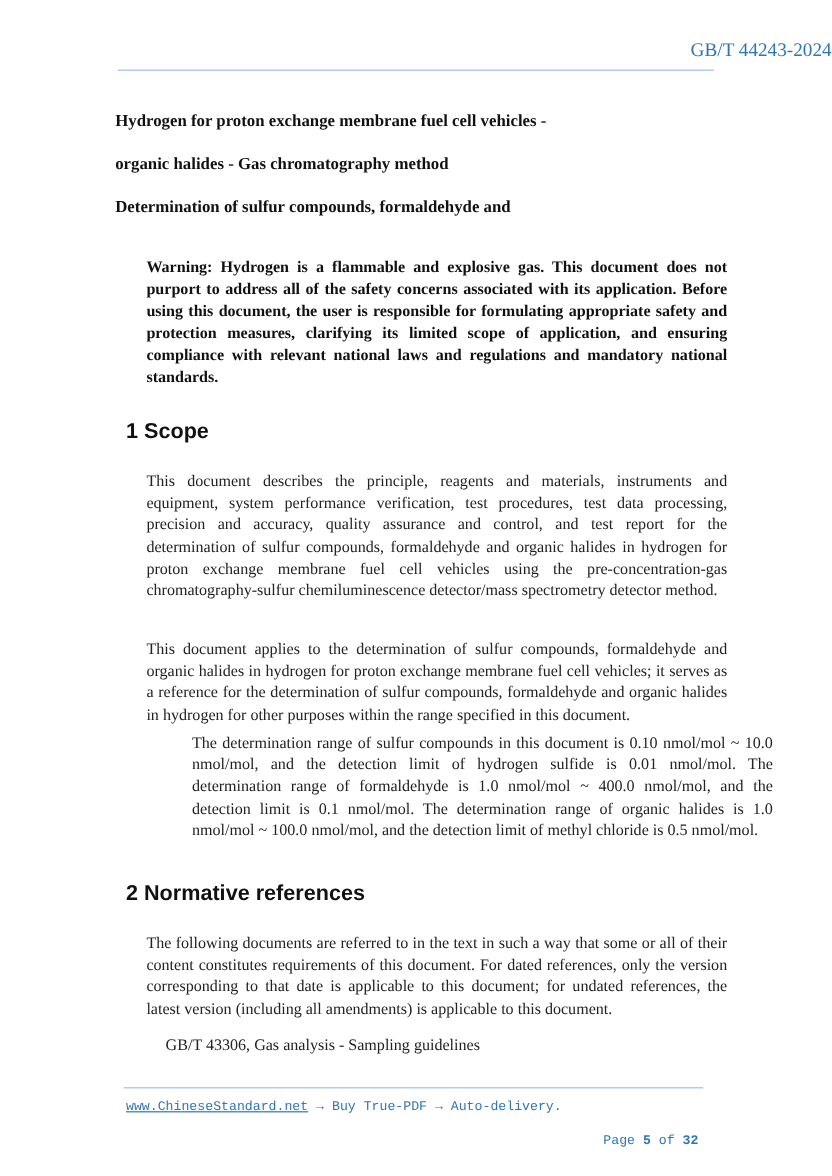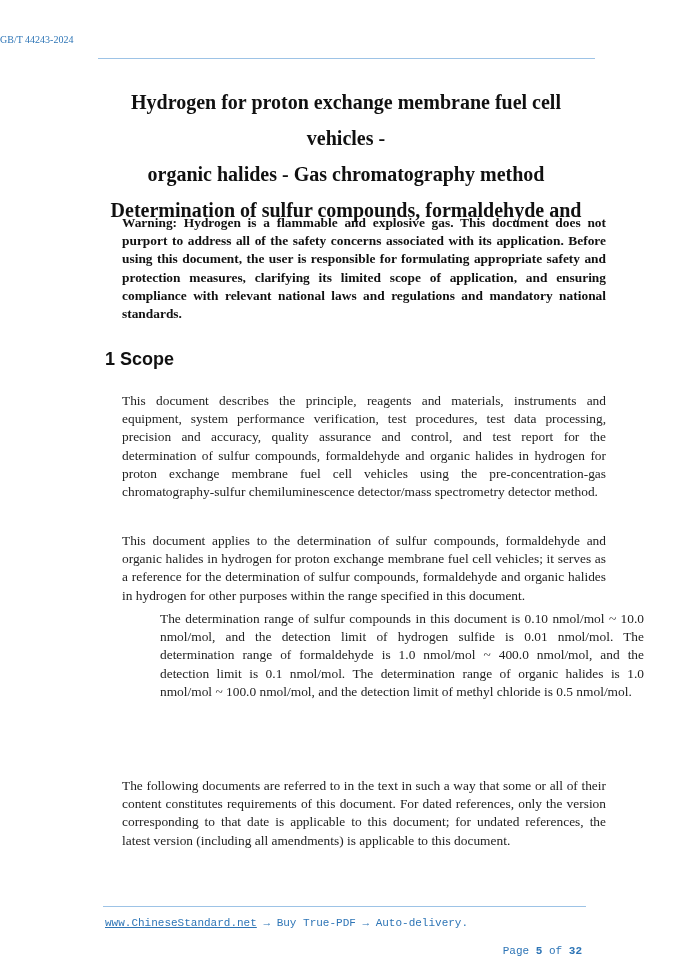--- a/index.html
+++ b/index.html
@@ -1,25 +1,25 @@
 <!DOCTYPE html>
 <html><head>
 <meta charset="utf-8">
 <style>
   html, body { margin: 0; padding: 0; background: #ffffff; }
   body { width: 693px; height: 980px; position: relative; overflow: hidden; }
   .page { position: absolute; left: 0; top: 0; width: 693px; height: 980px; background: #fff; }
   .header-code {
-    position: absolute; left: 0; width: 693px; top: 34px; text-align: left;
-    font-family: "Liberation Serif", serif; font-size: 10px; color: #2e75b6;
+    position: absolute; left: 0; width: 693px; top: 34px; text-align: right;
+    font-family: "Liberation Serif", serif; font-size: 16px; color: #2e75b6;
   }
   .header-rule { position: absolute; left: 98px; top: 58px; width: 497px; height: 0; border-top: 1px solid #9dc3e6; }
   .title {
-    position: absolute; left: 96px; width: 500px; top: 84px; text-align: center;
-    font-family: "Liberation Serif", serif; font-weight: bold; font-size: 20px; color: #111;
+    position: absolute; left: 96px; width: 500px; top: 84px; text-align: left;
+    font-family: "Liberation Serif", serif; font-weight: bold; font-size: 14px; color: #111;
     line-height: 36px;
   }
   .body {
     position: absolute; left: 122px; width: 484px;
     font-family: "Liberation Serif", serif; font-size: 13.4px; color: #222; line-height: 18.2px;
     text-align: justify; margin: 0;
   }
   .warning { top: 214px; font-weight: bold; color: #111; }
   h2.heading {
     position: absolute; left: 105px; margin: 0;
@@ -57,21 +57,23 @@
     <div>Determination of sulfur compounds, formaldehyde and</div>
   </div>
 
   <p class="body warning">Warning: Hydrogen is a flammable and explosive gas. This document does not purport to address all of the safety concerns associated with its application. Before using this document, the user is responsible for formulating appropriate safety and protection measures, clarifying its limited scope of application, and ensuring compliance with relevant national laws and regulations and mandatory national standards.</p>
 
   <h2 class="heading h-scope">1 Scope</h2>
   <p class="body p1">This document describes the principle, reagents and materials, instruments and equipment, system performance verification, test procedures, test data processing, precision and accuracy, quality assurance and control, and test report for the determination of sulfur compounds, formaldehyde and organic halides in hydrogen for proton exchange membrane fuel cell vehicles using the pre-concentration-gas chromatography-sulfur chemiluminescence detector/mass spectrometry detector method.</p>
   <p class="body p2">This document applies to the determination of sulfur compounds, formaldehyde and organic halides in hydrogen for proton exchange membrane fuel cell vehicles; it serves as a reference for the determination of sulfur compounds, formaldehyde and organic halides in hydrogen for other purposes within the range specified in this document.</p>
   <p class="body p3">The determination range of sulfur compounds in this document is 0.10 nmol/mol ~ 10.0 nmol/mol, and the detection limit of hydrogen sulfide is 0.01 nmol/mol. The determination range of formaldehyde is 1.0 nmol/mol ~ 400.0 nmol/mol, and the detection limit is 0.1 nmol/mol. The determination range of organic halides is 1.0 nmol/mol ~ 100.0 nmol/mol, and the detection limit of methyl chloride is 0.5 nmol/mol.</p>
 
+  <h2 class="heading h-norm">2 Normative references</h2>
   <p class="body p4">The following documents are referred to in the text in such a way that some or all of their content constitutes requirements of this document. For dated references, only the version corresponding to that date is applicable to this document; for undated references, the latest version (including all amendments) is applicable to this document.</p>
+  <div class="ref-item">GB/T 43306, Gas analysis - Sampling guidelines</div>
 
   <div class="footer-rule"></div>
   <div class="footer">
     <a>www.ChineseStandard.net</a><span> → Buy True-PDF → Auto-delivery.</span>
     <span class="pageinfo">
       <span>Page</span>
       <b>5</b>
       <span>of</span>
       <b>32</b>
     </span>

